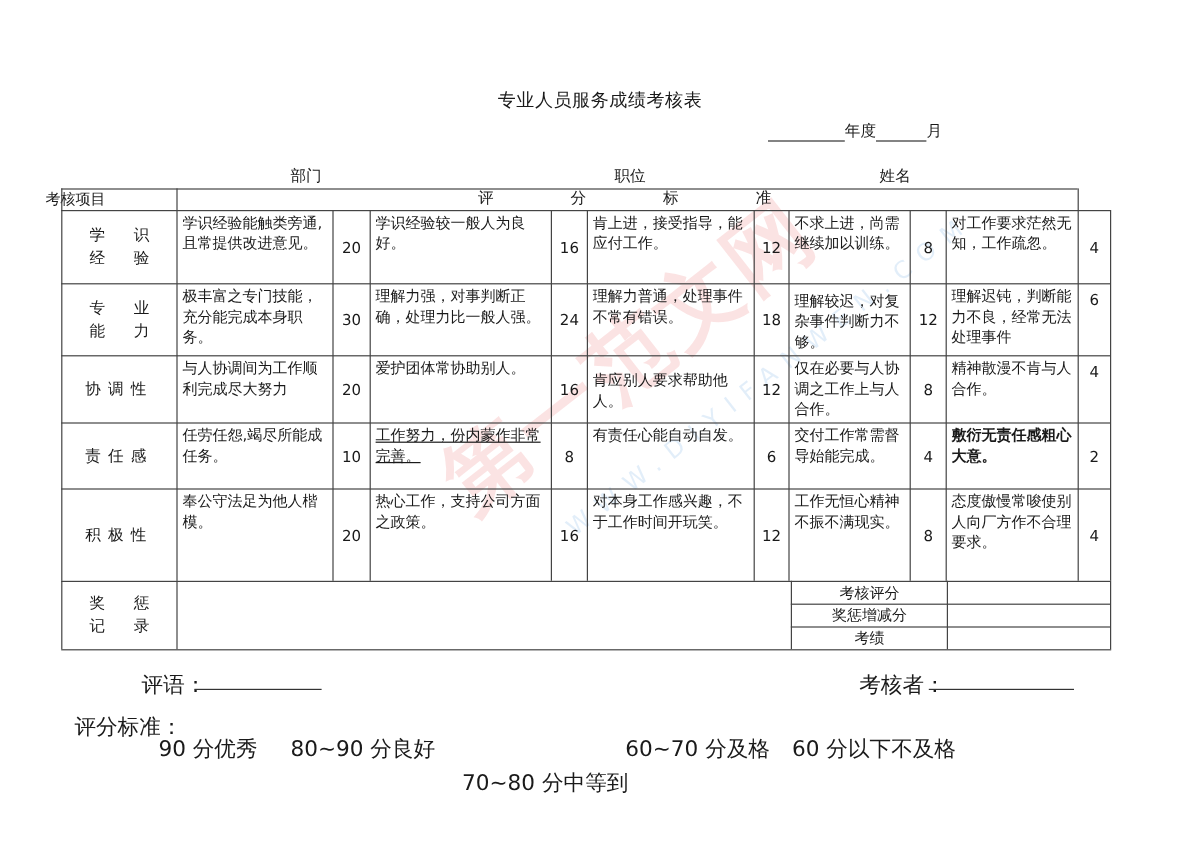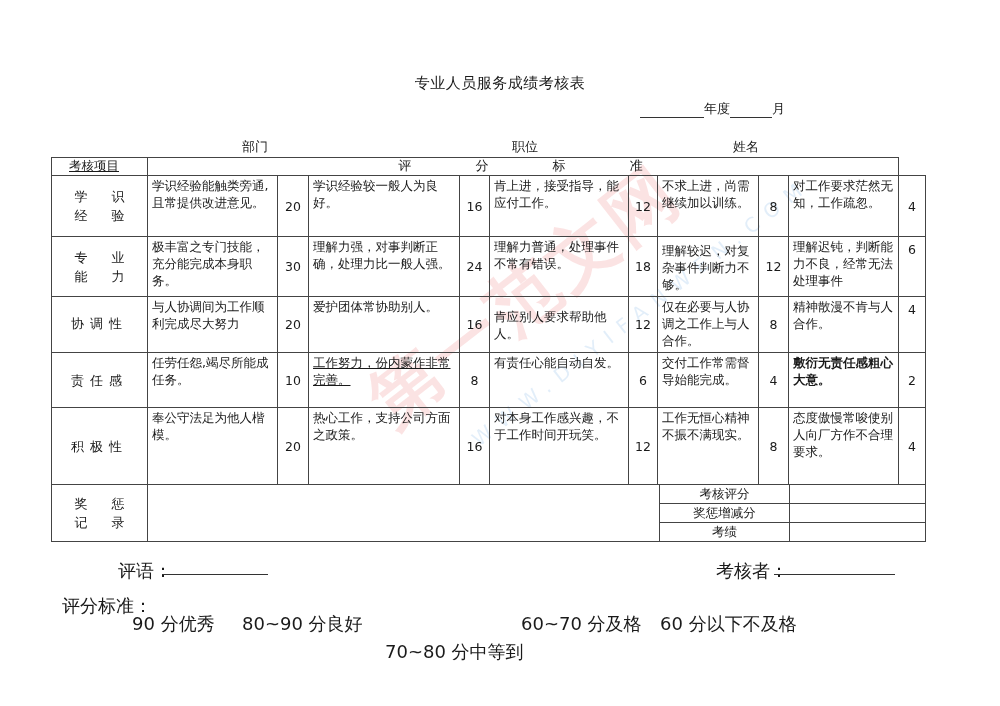--- a/index.html
+++ b/index.html
@@ -55,21 +55,21 @@
   <span class="uline" style="width:42px"></span>
   <span>月</span>
 </div>
 
 <div class="abs meta" style="left:242px">部门</div>
 <div class="abs meta" style="left:512px">职位</div>
 <div class="abs meta" style="left:733px">姓名</div>
 
 <div id="table">
 
-  <div class="cell" style="left:65px;top:157px;width:96px;height:18px;padding-top:0;text-decoration:underline;">考核项目</div>
+  <div class="cell" style="left:34px;top:157px;width:96px;height:18px;padding-top:0;">考核项目</div>
   <div class="cell header-std" style="left:147px;top:157px;width:751px;height:18px;padding-top:0;">评 分 标 准</div>
 <div class="grid-line" style="left: 51px; top: 157px; width: 847px; height: 1px;"></div>
     <div class="grid-line" style="left: 51px; top: 157px; width: 1px; height: 18px;"></div>
     <div class="grid-line" style="left: 147px; top: 157px; width: 1px; height: 18px;"></div>
     <div class="grid-line" style="left: 898px; top: 157px; width: 1px; height: 18px;"></div>
     <div class="grid-line" style="left: 51px; top: 175px; width: 874px; height: 1px;"></div>
     <div class="grid-line" style="left: 51px; top: 236px; width: 874px; height: 1px;"></div>
     <div class="grid-line" style="left: 51px; top: 296px; width: 874px; height: 1px;"></div>
     <div class="grid-line" style="left: 51px; top: 352px; width: 874px; height: 1px;"></div>
     <div class="grid-line" style="left: 51px; top: 407px; width: 874px; height: 1px;"></div>
@@ -115,21 +115,21 @@
     <div class="cell" style="left: 148px; top: 237px; width: 129px; height: 59px;">极丰富之专门技能，充分能完成本身职务。</div>
     <div class="cell score" style="left: 278px; top: 237px; width: 30px; height: 59px;">30</div>
     <div class="cell" style="left: 309px; top: 237px; width: 150px; height: 59px;">理解力强，对事判断正确，处理力比一般人强。</div>
     <div class="cell score" style="left: 460px; top: 237px; width: 29px; height: 59px;">24</div>
     <div class="cell" style="left: 490px; top: 237px; width: 138px; height: 59px;">理解力普通，处理事件不常有错误。</div>
     <div class="cell score" style="left: 629px; top: 237px; width: 28px; height: 59px;">18</div>
     <div class="cell" style="left: 658px; top: 241px; width: 100px; height: 59px;">理解较迟，对复杂事件判断力不够。</div>
     <div class="cell score" style="left: 759px; top: 237px; width: 29px; height: 59px;">12</div>
     <div class="cell" style="left: 789px; top: 237px; width: 109px; height: 59px;">理解迟钝，判断能力不良，经常无法处理事件</div>
     <div class="cell score" style="left: 899px; top: 237px; width: 26px; height: 59px; align-items: flex-start; padding-top: 4px;">6</div>
-    <div class="cell item-label" style="left: 52px; top: 297px; width: 95px; height: 55px; font-family: Liberation Mono, monospace;">协调性</div>
+    <div class="cell item-label" style="left: 52px; top: 297px; width: 95px; height: 55px;">协调性</div>
     <div class="cell" style="left: 148px; top: 297px; width: 129px; height: 55px;">与人协调间为工作顺利完成尽大努力</div>
     <div class="cell score" style="left: 278px; top: 297px; width: 30px; height: 55px;">20</div>
     <div class="cell" style="left: 309px; top: 297px; width: 150px; height: 55px;">爱护团体常协助别人。</div>
     <div class="cell score" style="left: 460px; top: 297px; width: 29px; height: 55px;">16</div>
     <div class="cell" style="left: 490px; top: 307px; width: 138px; height: 55px;">肯应别人要求帮助他人。</div>
     <div class="cell score" style="left: 629px; top: 297px; width: 28px; height: 55px;">12</div>
     <div class="cell" style="left: 658px; top: 297px; width: 100px; height: 55px;">仅在必要与人协调之工作上与人合作。</div>
     <div class="cell score" style="left: 759px; top: 297px; width: 29px; height: 55px;">8</div>
     <div class="cell" style="left: 789px; top: 297px; width: 109px; height: 55px;">精神散漫不肯与人合作。</div>
     <div class="cell score" style="left: 899px; top: 297px; width: 26px; height: 55px; align-items: flex-start; padding-top: 4px;">4</div>

